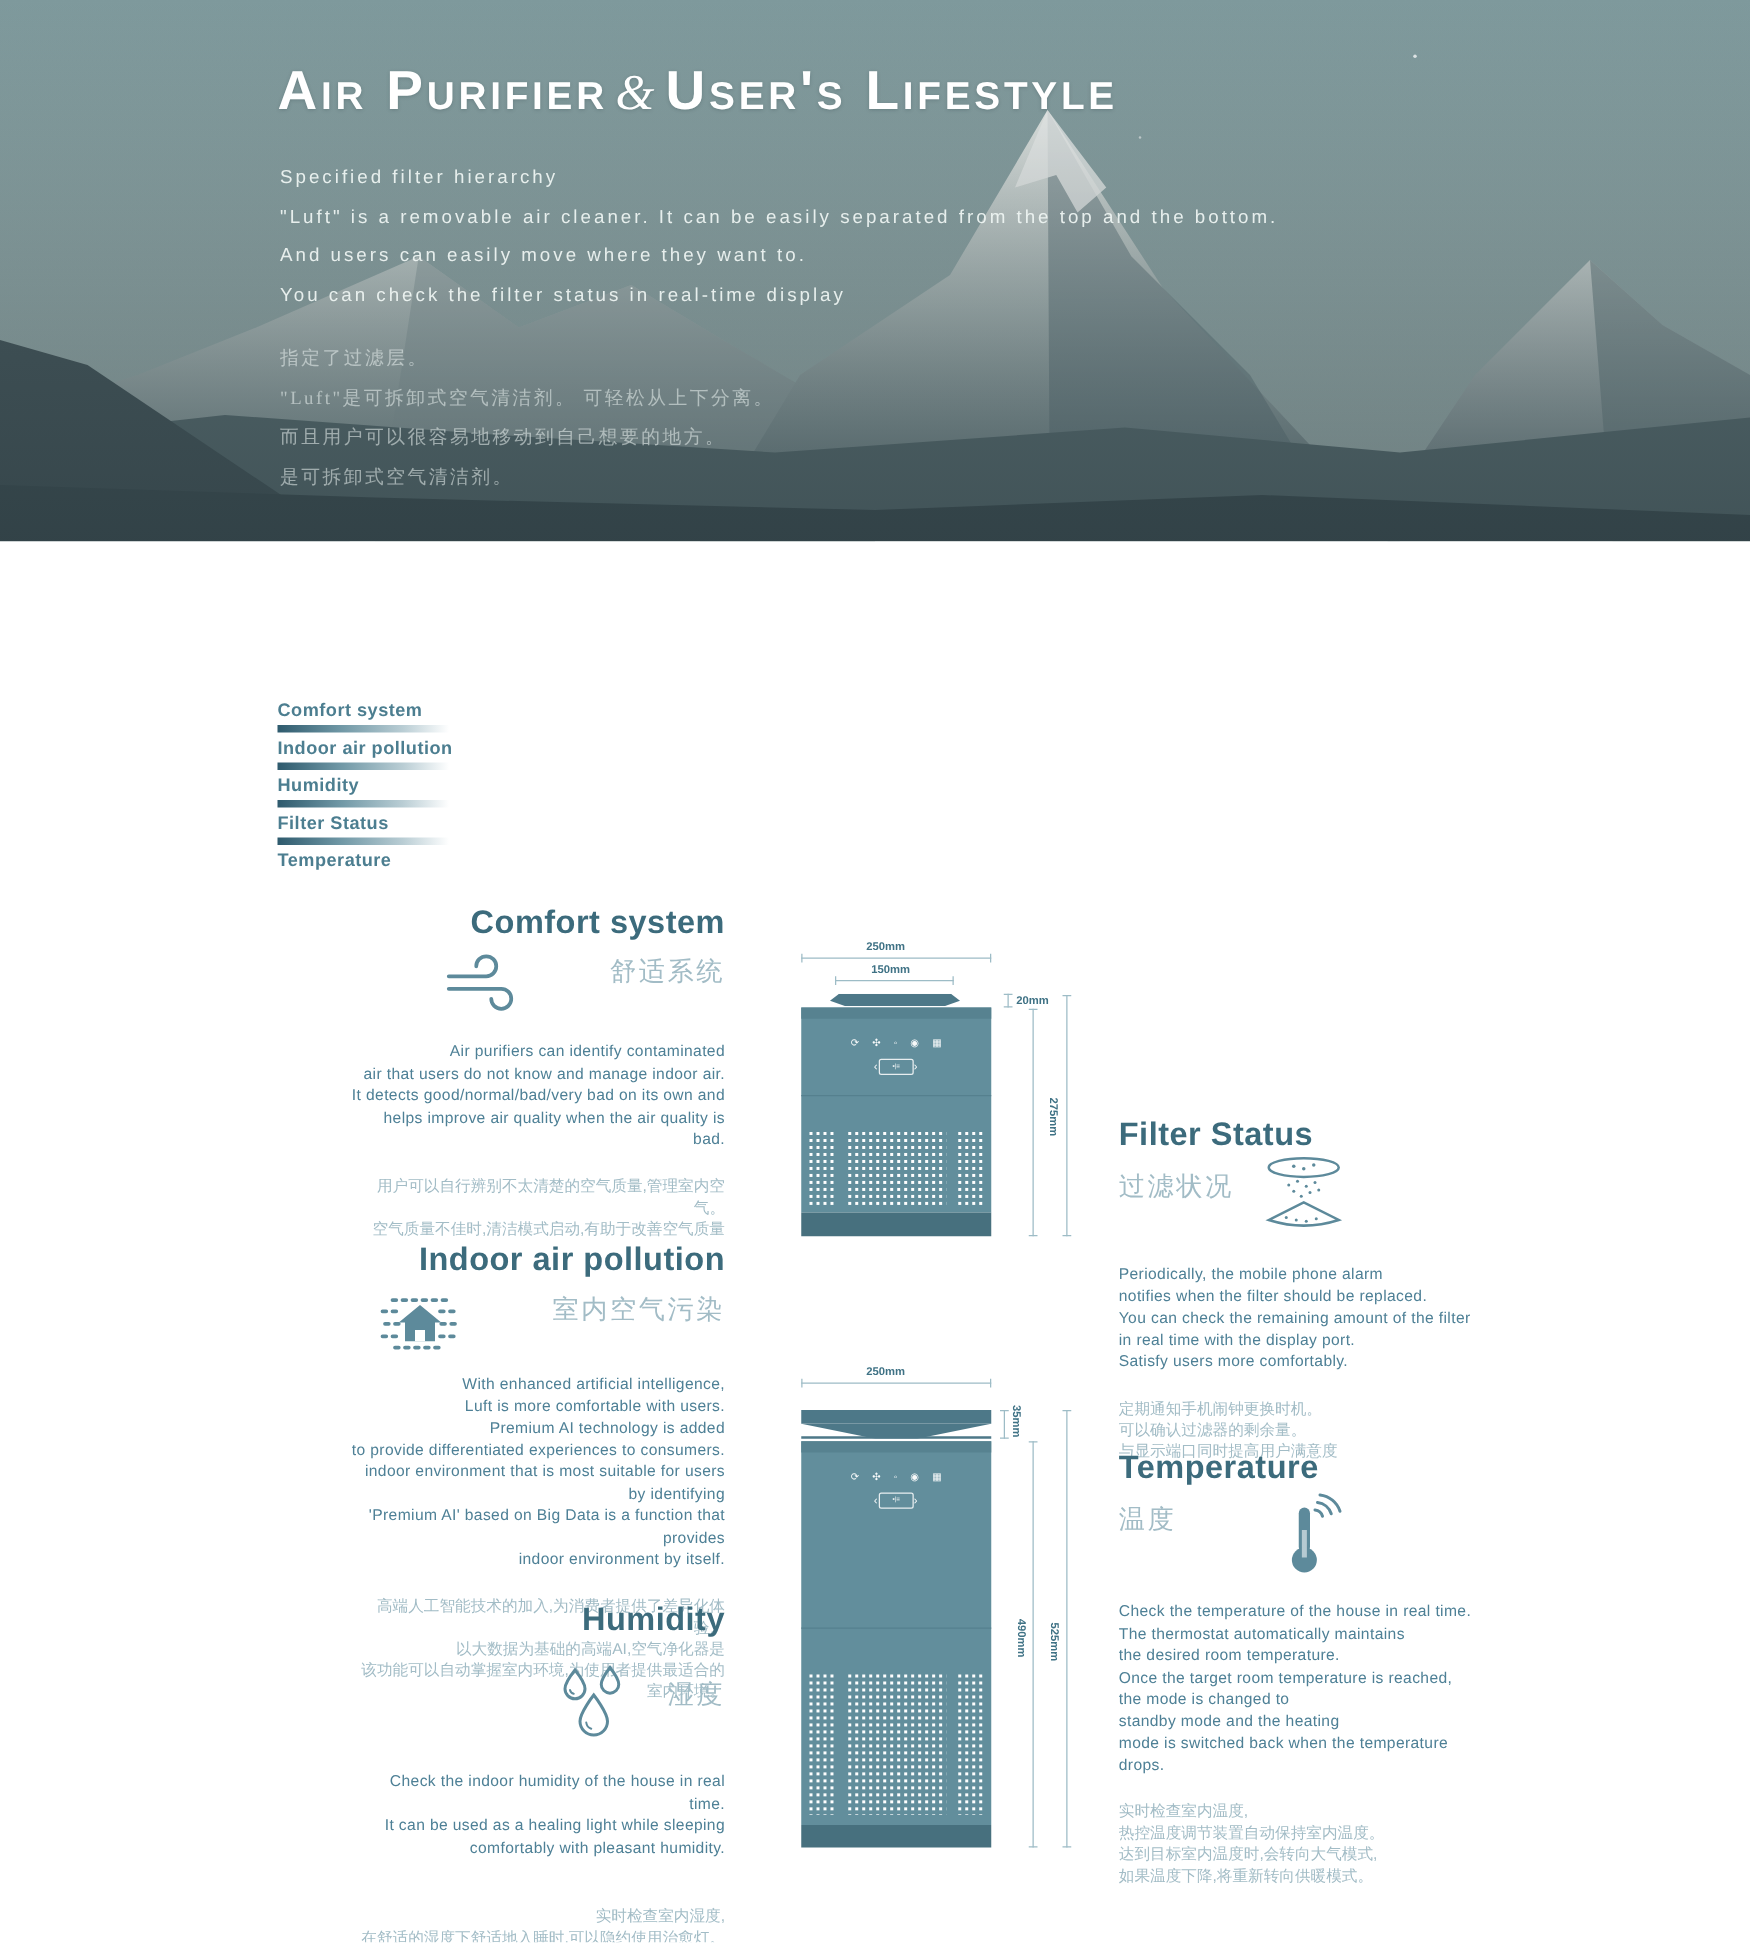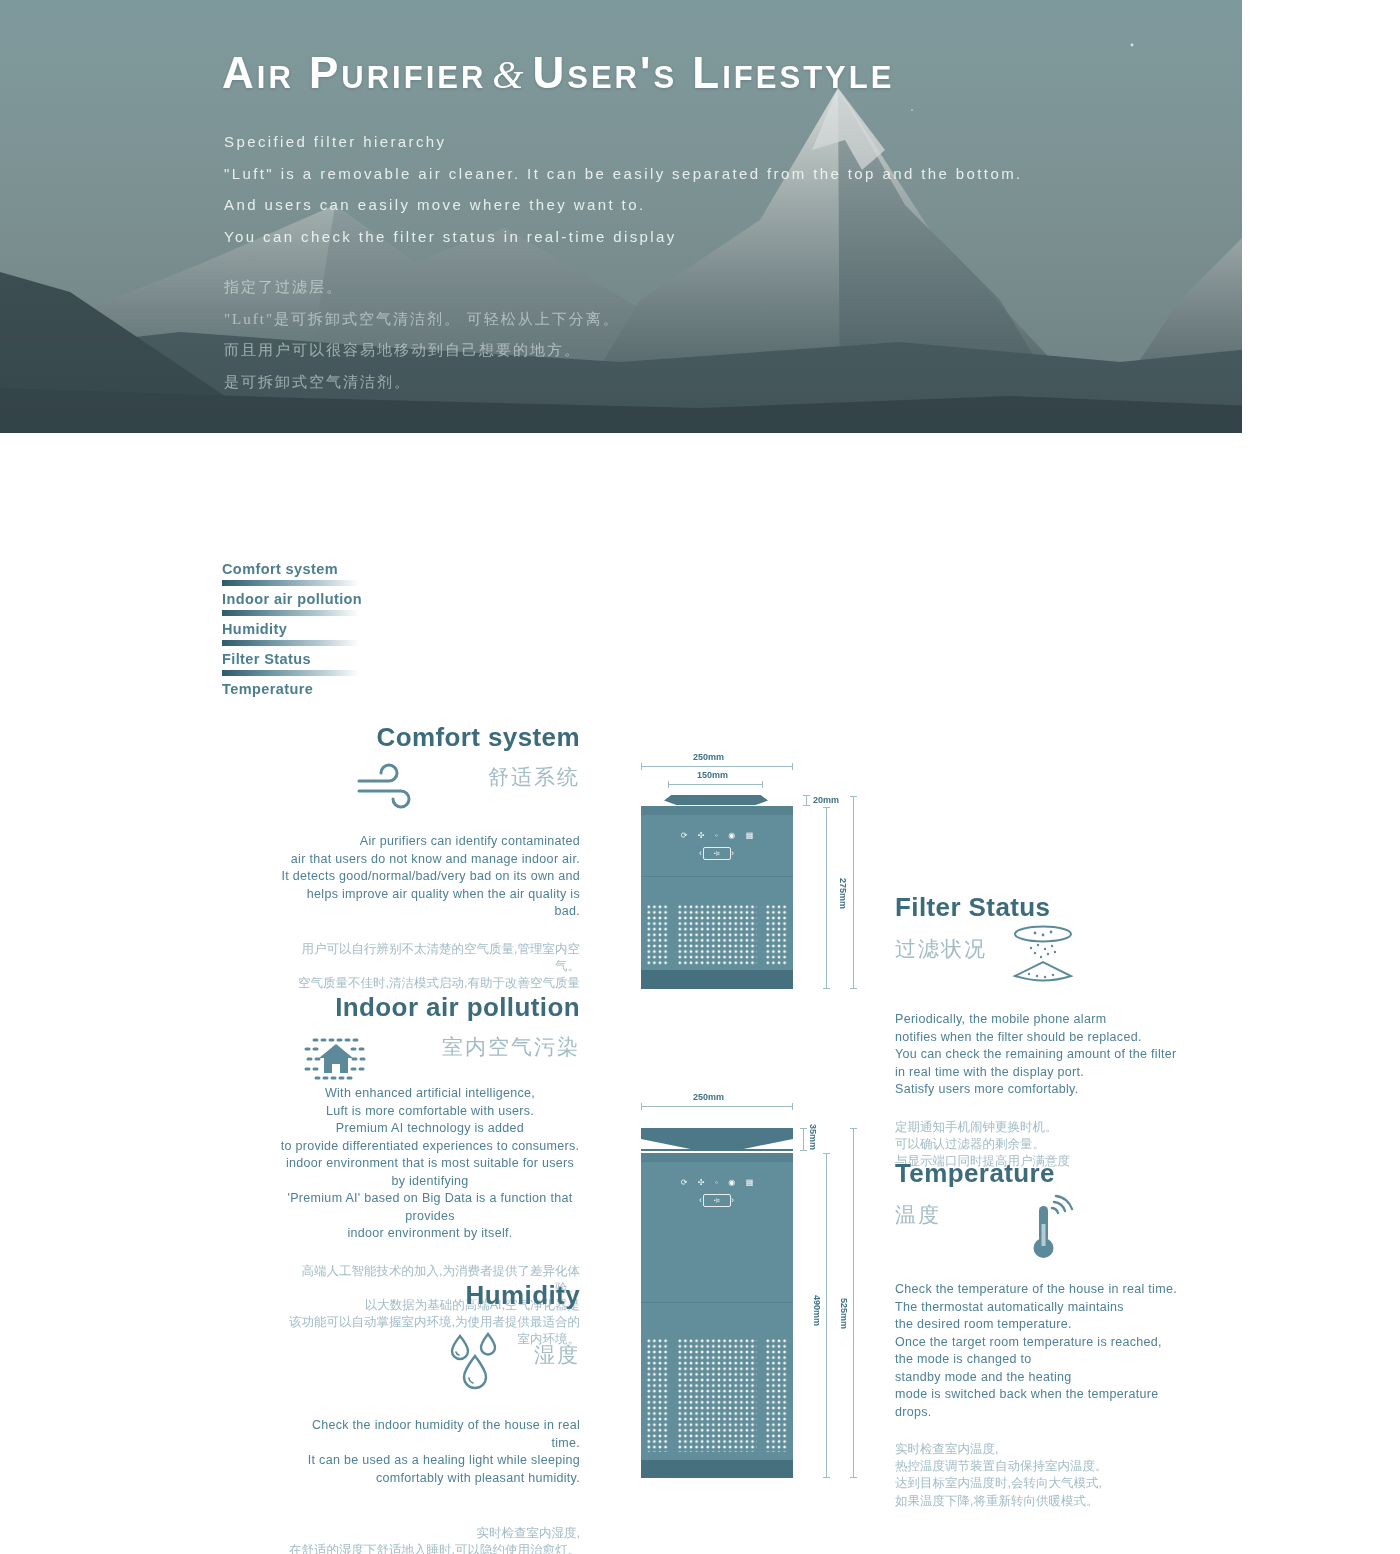--- a/index.html
+++ b/index.html
@@ -1,20 +1,20 @@
 <!DOCTYPE html>
 <html><head>
 <meta charset="utf-8">
 <style>
   html,body{margin:0;padding:0;background:#fff;}
   #page{position:relative;width:1400px;height:1554px;overflow:hidden;background:#fff;
         font-family:"Liberation Sans",sans-serif;}
 
   
-  #hero{position:absolute;left:0;top:0;width:1242px;height:433px;overflow:hidden;}
+  #hero{position:absolute;left:0;top:0;width:1400px;height:433px;overflow:hidden;}
   #hero svg{position:absolute;left:0;top:0;}
   .hero-title{position:absolute;left:222px;top:48px;color:#fff;
               font-size:44px;font-weight:700;font-variant:small-caps;letter-spacing:3px;
               text-shadow:0 1px 3px rgba(40,60,65,.25);white-space:nowrap;}
   .hero-title .amp{font-family:"Liberation Serif",serif;font-weight:400;font-variant:normal;
                    font-style:italic;font-size:40px;padding:0 6px;}
   .hero-en{position:absolute;left:224px;top:126px;color:rgba(240,246,244,.92);
            font-size:15px;letter-spacing:2.4px;}
   .hero-en .ln{line-height:31.5px;}
   .hero-zh{position:absolute;left:224px;top:272px;color:rgba(235,242,240,.55);
@@ -187,21 +187,21 @@
             <line x1="49" y1="27" x2="60" y2="27"></line>
           <line x1="2" y1="37" x2="16" y2="37"></line>
             <line x1="48" y1="37" x2="62" y2="37"></line>
           <line x1="12" y1="46" x2="52" y2="46"></line>
         </g>
         <path d="M32 12 L49 26 L44 26 L44 41 L20 41 L20 26 L15 26 Z" fill="#5d8a9b"></path>
         <rect x="28" y="32" width="8" height="9" fill="#fff"></rect>
       </svg>
     </div>
     <div class="sec-sub tr" style="margin-top:10px;">室内空气污染</div>
-    <div class="en tr" style="margin-top:24px;text-align:center;">
+    <div class="en tr" style="margin-top:38px;">
         <div class="ln">With enhanced artificial intelligence,</div>
         <div class="ln">Luft is more comfortable with users.</div>
         <div class="ln">Premium AI technology is added</div>
         <div class="ln">to provide differentiated experiences to consumers.</div>
         <div class="ln">indoor environment that is most suitable for users by identifying</div>
         <div class="ln">'Premium AI' based on Big Data is a function that provides</div>
         <div class="ln">indoor environment by itself.</div>
       </div>
     <div class="zh tr" style="margin-top:20px;">
         <div class="ln">高端人工智能技术的加入,为消费者提供了差异化体验。</div>

